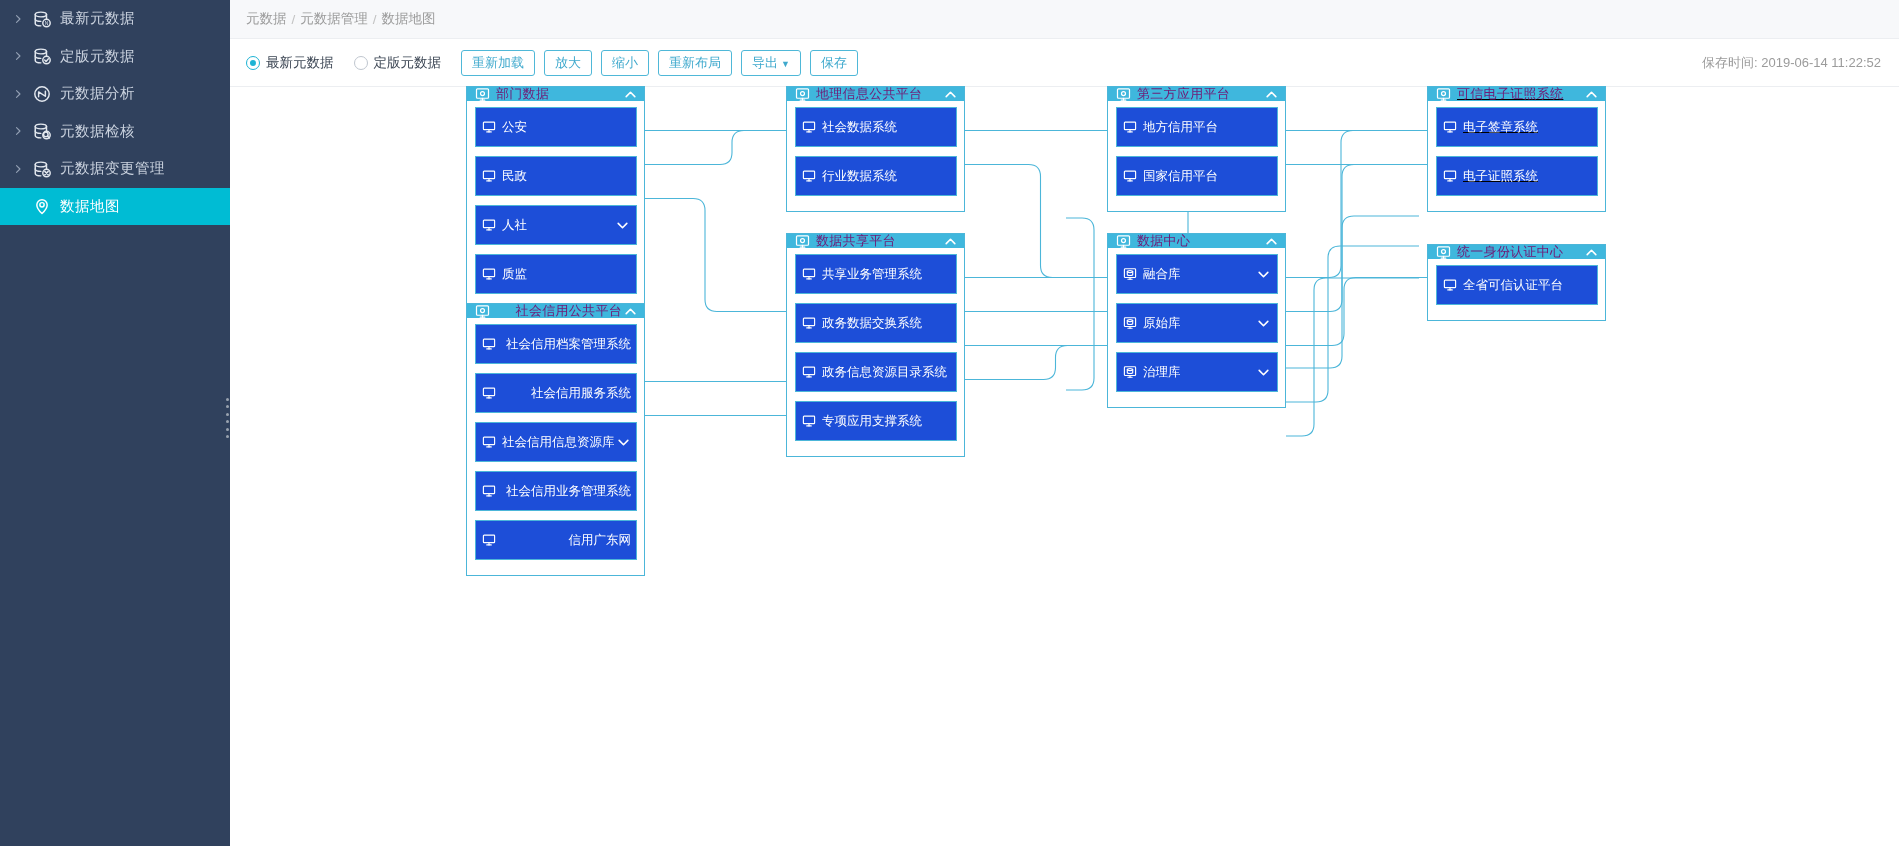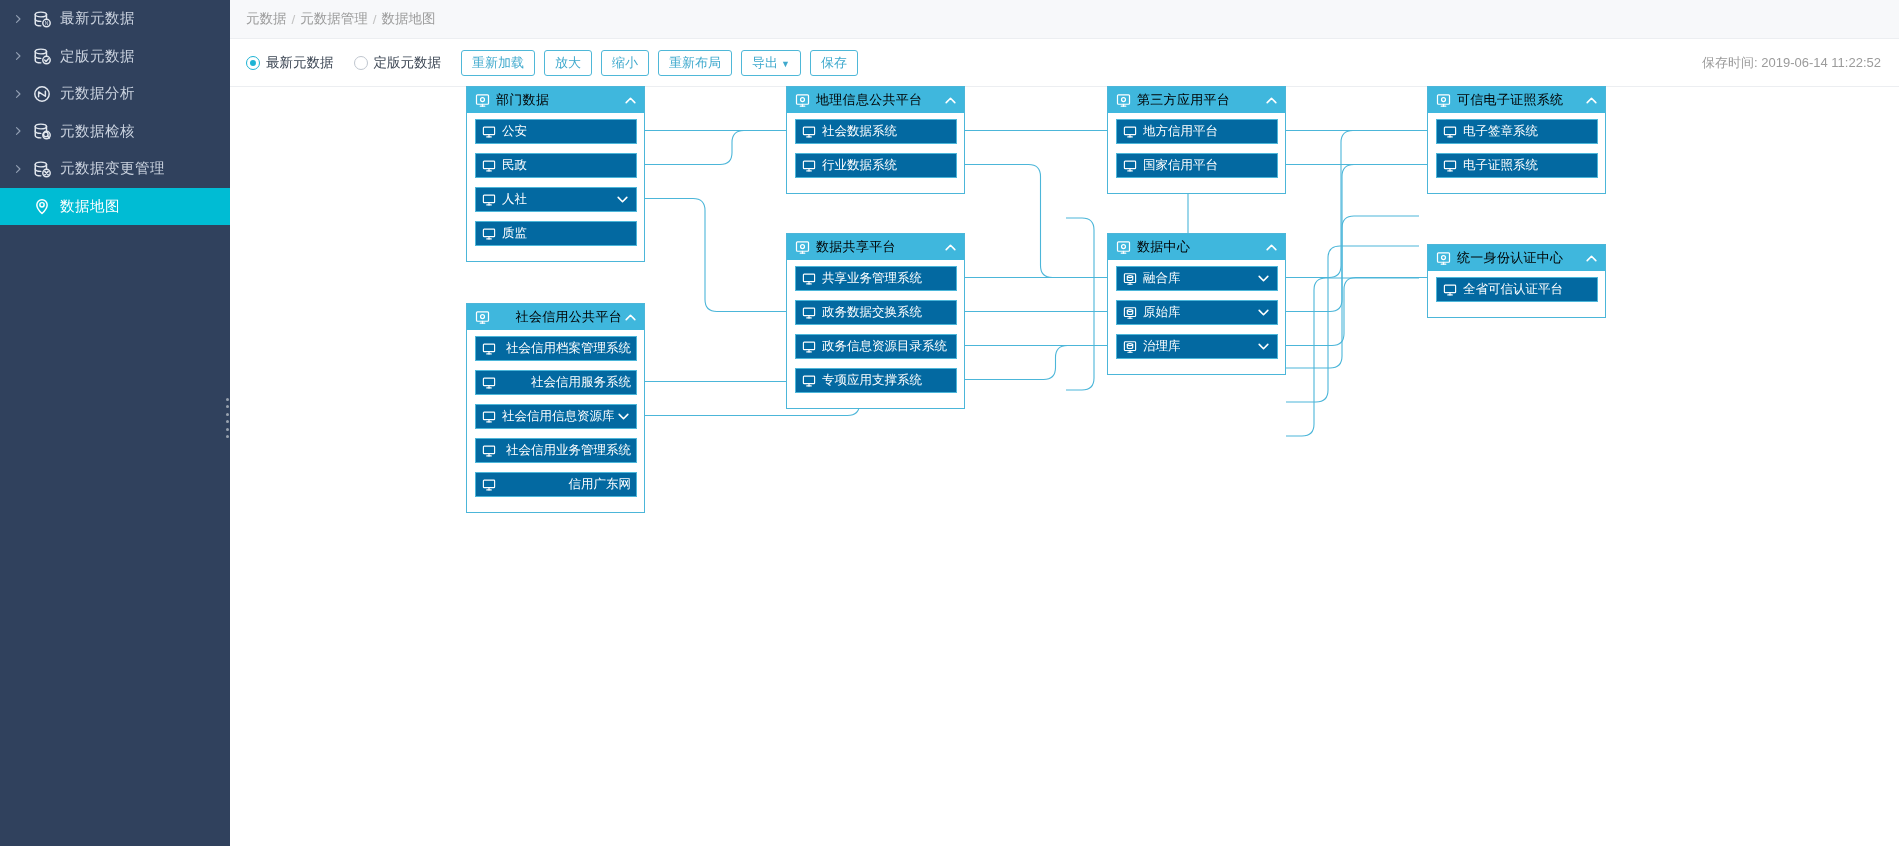--- a/index.html
+++ b/index.html
@@ -110,35 +110,35 @@
   .canvas { position: absolute; left: 0; top: 78px; right: 0; bottom: 0; overflow: hidden; }
   #edges { position: absolute; left: 0; top: 0; width: 1669px; height: 768px; }
 
   .group {
     position: absolute;
     border: 1px solid #4cb6d9;
     background: #ffffff;
     z-index: 2;
   }
   .group-head {
-    height: 26px;
+    height: 14px;
     background: #3fb7dd;
     display: flex; align-items: center;
     padding: 0 6px 0 8px;
-    color: #000000; font-size: 13px;
+    color: #701a75; font-size: 13px;
     cursor: pointer; user-select: none;
   }
   .group-head .ghead-icon { flex: 0 0 16px; display: flex; align-items: center; margin-right: 5px; }
   .group-head .ghead-title { flex: 1 1 auto; white-space: nowrap; letter-spacing: .3px; }
   .group-head .ghead-chev { flex: 0 0 16px; display: flex; align-items: center; justify-content: center; }
   .group-body { padding: 6px 7px 6px 8px; }
 
   .node {
-    height: 25px;
-    background: #0369a1;
+    height: 40px;
+    background: #1d4ed8;
     border: 1px solid #4cb6d9;
     display: flex; align-items: center;
     padding: 0 5px 0 6px;
     margin-bottom: 9px;
     color: #ffffff; font-size: 12.5px;
     cursor: pointer; user-select: none;
     position: relative;
   }
   .node:last-child { margin-bottom: 9px; }
   .node .n-icon { flex: 0 0 15px; display: flex; align-items: center; margin-right: 5px; }
@@ -701,21 +701,21 @@
               </span>
               <span class="n-label">治理库</span>
               <span class="n-chev">
                 <svg class="ic" width="15" height="15" viewBox="0 0 16 16" xmlns="http://www.w3.org/2000/svg">
                   <path d="M3.4 5.8L8 10.4l4.6-4.6" stroke="#ffffff" fill="none" stroke-width="1.7" stroke-linecap="round" stroke-linejoin="round"></path>
                 </svg>
               </span>
             </div>
           </div>
         </div>
-        <div class="group" style="left: 1197px; top: 8px; width: 179px;">
+        <div class="group" style="left: 1197px; top: 8px; width: 179px; text-decoration: underline;">
           <div class="group-head">
             <span class="ghead-icon">
               <svg class="ic" width="15" height="15" viewBox="0 0 16 16" xmlns="http://www.w3.org/2000/svg">
                 <rect x="1.6" y="2" width="12.8" height="10" rx="1" stroke="#ffffff" fill="none" stroke-width="1.3" stroke-linecap="round" stroke-linejoin="round"></rect>
                 <circle cx="8" cy="7" r="2.1" stroke="#ffffff" fill="none" stroke-width="1.3" stroke-linecap="round" stroke-linejoin="round"></circle>
                 <path d="M5.6 14h4.8" stroke="#ffffff" fill="none" stroke-width="1.3" stroke-linecap="round" stroke-linejoin="round"></path>
                 <path d="M8 12v2" stroke="#ffffff" fill="none" stroke-width="1.3" stroke-linecap="round" stroke-linejoin="round"></path>
               </svg>
             </span>
             <span class="ghead-title">可信电子证照系统</span>

